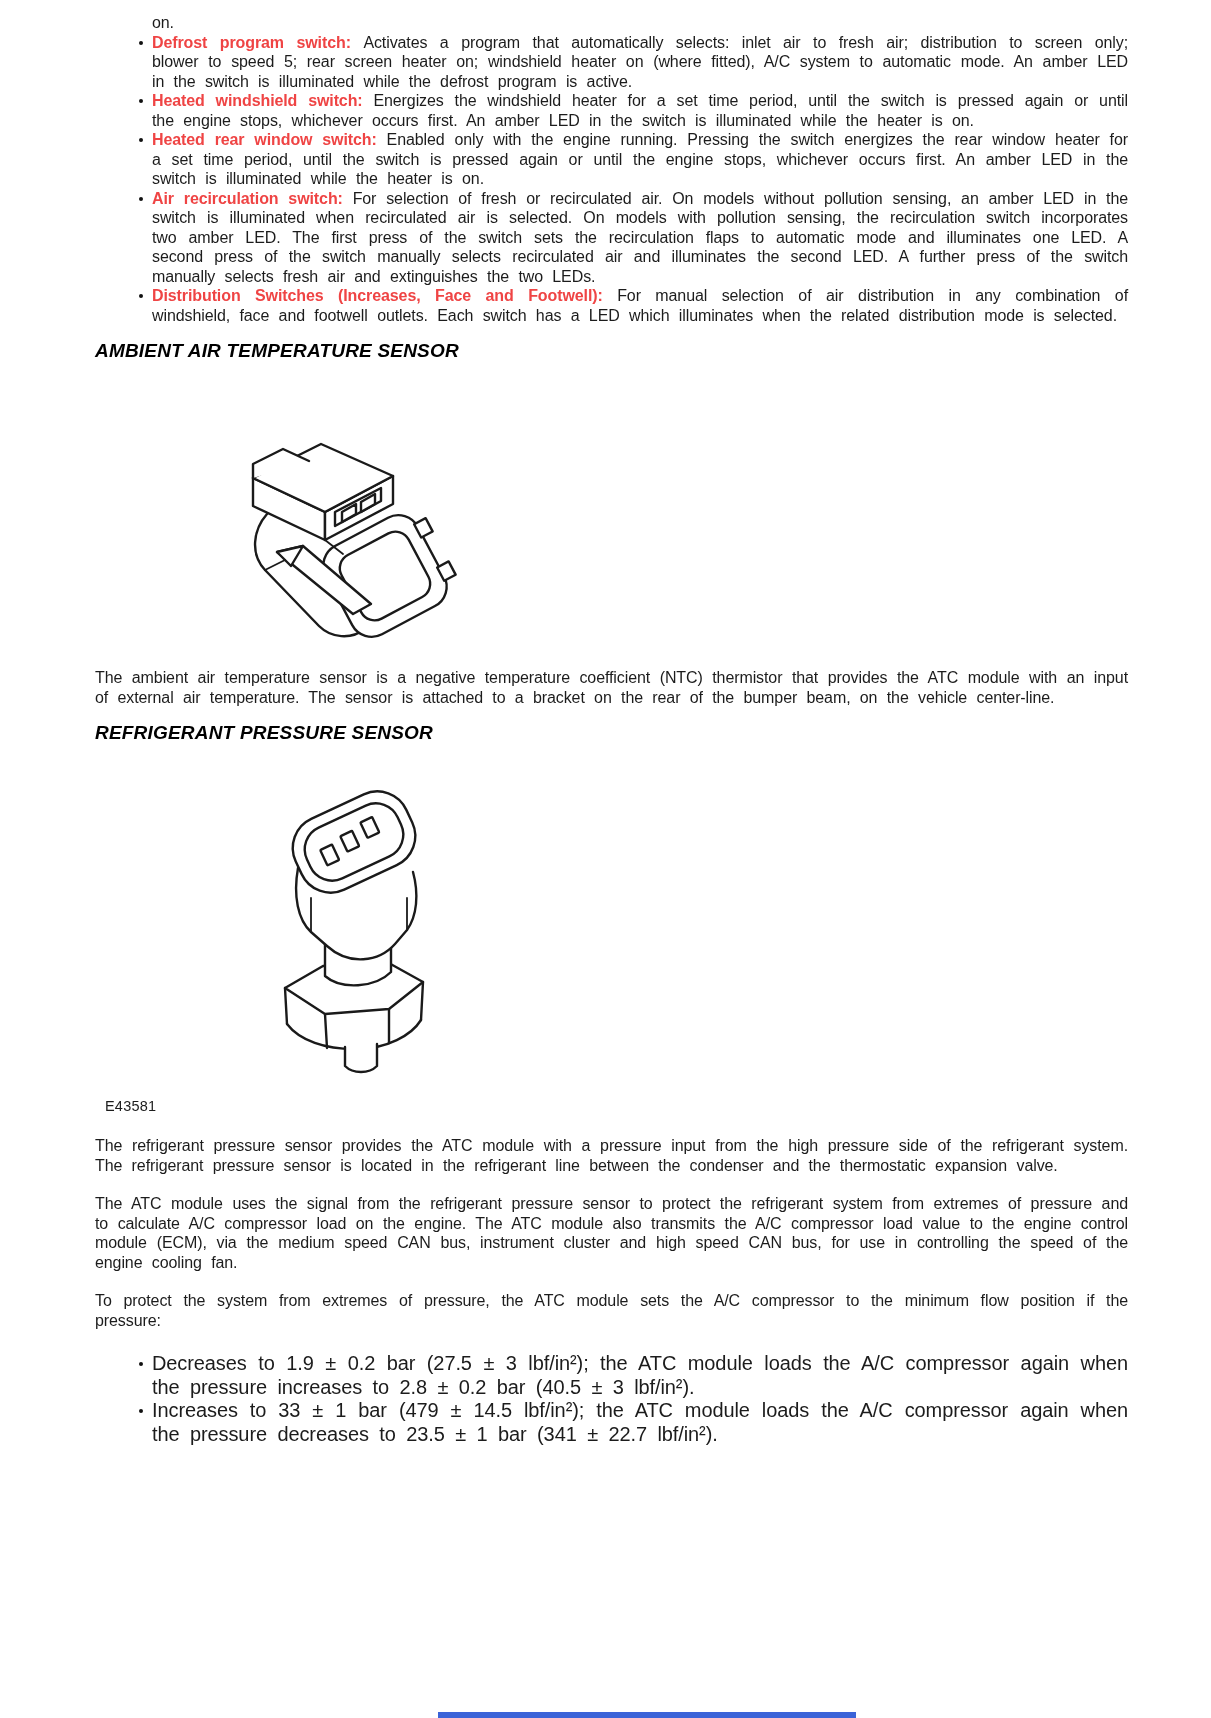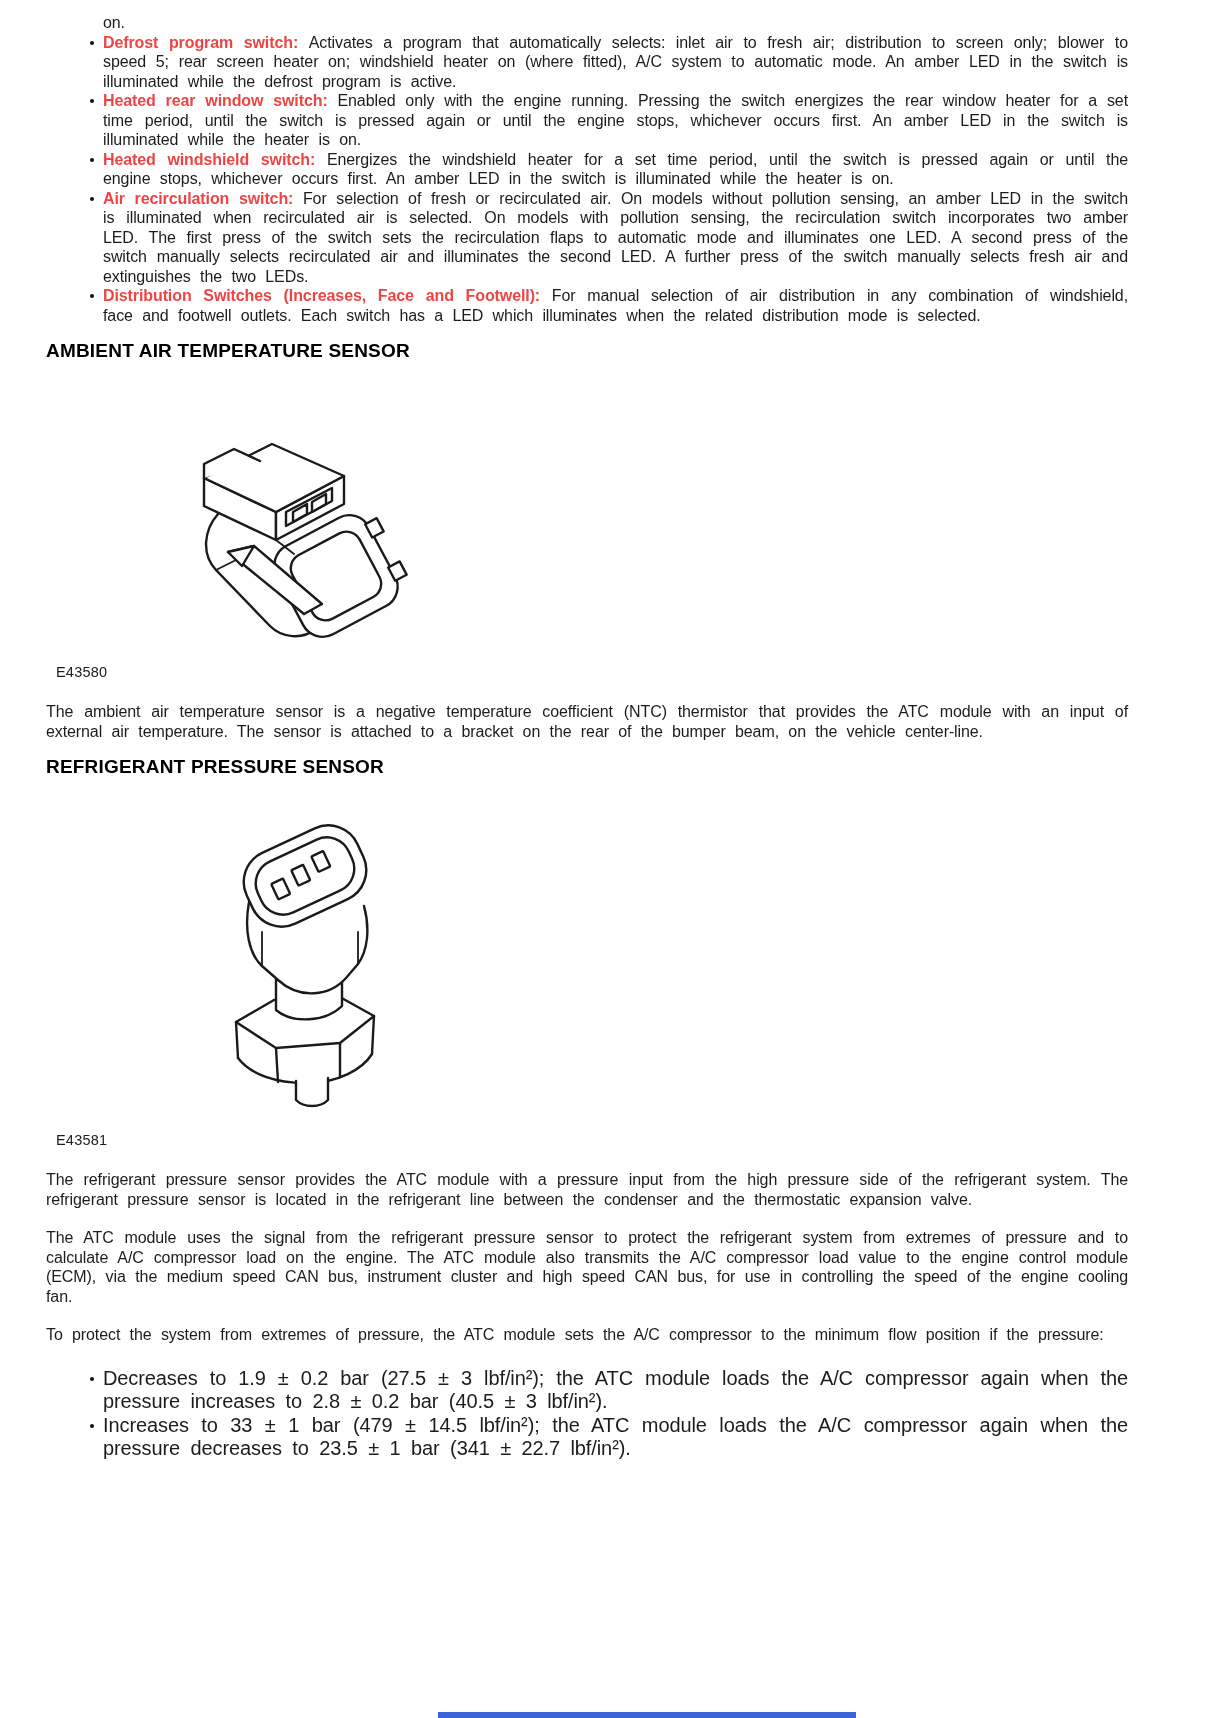--- a/index.html
+++ b/index.html
@@ -4,40 +4,41 @@
 <style>
   html,body{margin:0;padding:0;background:#ffffff;}
   .page{
     position:relative;
     width:1211px;height:1718px;
     background:#ffffff;
     overflow:hidden;
     font-family:"Liberation Sans","DejaVu Sans",sans-serif;
     color:#1c1c1c;
   }
-  .content{padding:13px 83px 0 46px;}
+  .content{padding:13px 83px 0 95px;}
   .body-text{
     font-size:16px;line-height:19.5px;
     text-align:justify;
     word-spacing:5px;
     letter-spacing:-0.1px;
   }
   .cont-line{margin:0 0 0 57px;}
   ul.switch-list{list-style:none;margin:0;padding:0;}
   ul.switch-list > li{position:relative;padding-left:57px;}
   ul.switch-list > li::before{
     content:"";position:absolute;left:44px;top:8px;
     width:4px;height:4px;border-radius:50%;background:#111;
   }
   .li-title{font-weight:bold;color:#ef4444;}
   .li-title::after{content:" ";}
   h1.sec-heading{
     font-size:19px;font-weight:bold;color:#000;
     margin:15px 0 0 0;letter-spacing:0.2px;
     font-family:"Liberation Sans","DejaVu Sans",sans-serif;
+    font-style:italic;
   }
   .figure{margin:0;}
   .fig1-svg{display:block;margin:56px 0 0 130px;}
   .fig2-svg{display:block;margin:34px 0 0 170px;}
   .figure-label{font-size:14.5px;color:#1c1c1c;margin:18px 0 0 10px;letter-spacing:0.2px;}
   p.para{margin:22px 0 0 0;}
   p.para-tight{margin:19px 0 0 0;}
   ul.pressure-list{list-style:none;margin:22px 0 0 0;padding:0;}
   ul.pressure-list > li{
     position:relative;padding-left:57px;
@@ -61,24 +62,24 @@
 <div class="page">
   <div class="content">
 
     <p class="body-text cont-line">on.</p>
 
     <ul class="switch-list body-text">
       <li>
         <span class="li-title">Defrost program switch:</span><span>Activates a program that automatically selects: inlet air to fresh air; distribution to screen only; blower to speed 5; rear screen heater on; windshield heater on (where fitted), A/C system to automatic mode. An amber LED in the switch is illuminated while the defrost program is active.</span>
       </li>
       <li>
-        <span class="li-title">Heated rear window switch:</span><span>Enabled only with the engine running. Pressing the switch energizes the rear window heater for a set time period, until the switch is pressed again or until the engine stops, whichever occurs first. An amber LED in the switch is illuminated while the heater is on.</span>
+        <span class="li-title">Heated windshield switch:</span><span>Energizes the windshield heater for a set time period, until the switch is pressed again or until the engine stops, whichever occurs first. An amber LED in the switch is illuminated while the heater is on.</span>
       </li>
       <li>
-        <span class="li-title">Heated windshield switch:</span><span>Energizes the windshield heater for a set time period, until the switch is pressed again or until the engine stops, whichever occurs first. An amber LED in the switch is illuminated while the heater is on.</span>
+        <span class="li-title">Heated rear window switch:</span><span>Enabled only with the engine running. Pressing the switch energizes the rear window heater for a set time period, until the switch is pressed again or until the engine stops, whichever occurs first. An amber LED in the switch is illuminated while the heater is on.</span>
       </li>
       <li>
         <span class="li-title">Air recirculation switch:</span><span>For selection of fresh or recirculated air. On models without pollution sensing, an amber LED in the switch is illuminated when recirculated air is selected. On models with pollution sensing, the recirculation switch incorporates two amber LED. The first press of the switch sets the recirculation flaps to automatic mode and illuminates one LED. A second press of the switch manually selects recirculated air and illuminates the second LED. A further press of the switch manually selects fresh air and extinguishes the two LEDs.</span>
       </li>
       <li>
         <span class="li-title">Distribution Switches (Increases, Face and Footwell):</span><span>For manual selection of air distribution in any combination of windshield, face and footwell outlets. Each switch has a LED which illuminates when the related distribution mode is selected.</span>
       </li>
     </ul>
 
     <h1 class="sec-heading">AMBIENT AIR TEMPERATURE SENSOR</h1>
@@ -110,21 +111,20 @@
 
           <path d="M110,94 L156,70 L156,83 L110,108 Z"></path>
           <path d="M117,94 L131,86 L131,96 L117,104 Z"></path>
           <path d="M136,84 L150,76 L150,86 L136,94 Z"></path>
         </g>
         <g class="line-art-thin">
           <path d="M40,152 L60,142"></path>
           <path d="M100,122 L118,136"></path>
         </g>
       </svg>
-      <div class="figure-label">E43580</div>
     </div>
 
     <p class="body-text para">The ambient air temperature sensor is a negative temperature coefficient (NTC) thermistor that provides the ATC module with an input of external air temperature. The sensor is attached to a bracket on the rear of the bumper beam, on the vehicle center-line.</p>
 
     <h1 class="sec-heading">REFRIGERANT PRESSURE SENSOR</h1>
 
     <div class="figure">
 
       <svg class="fig2-svg" width="180" height="302" viewBox="0 0 180 302">
         <g class="line-art">

